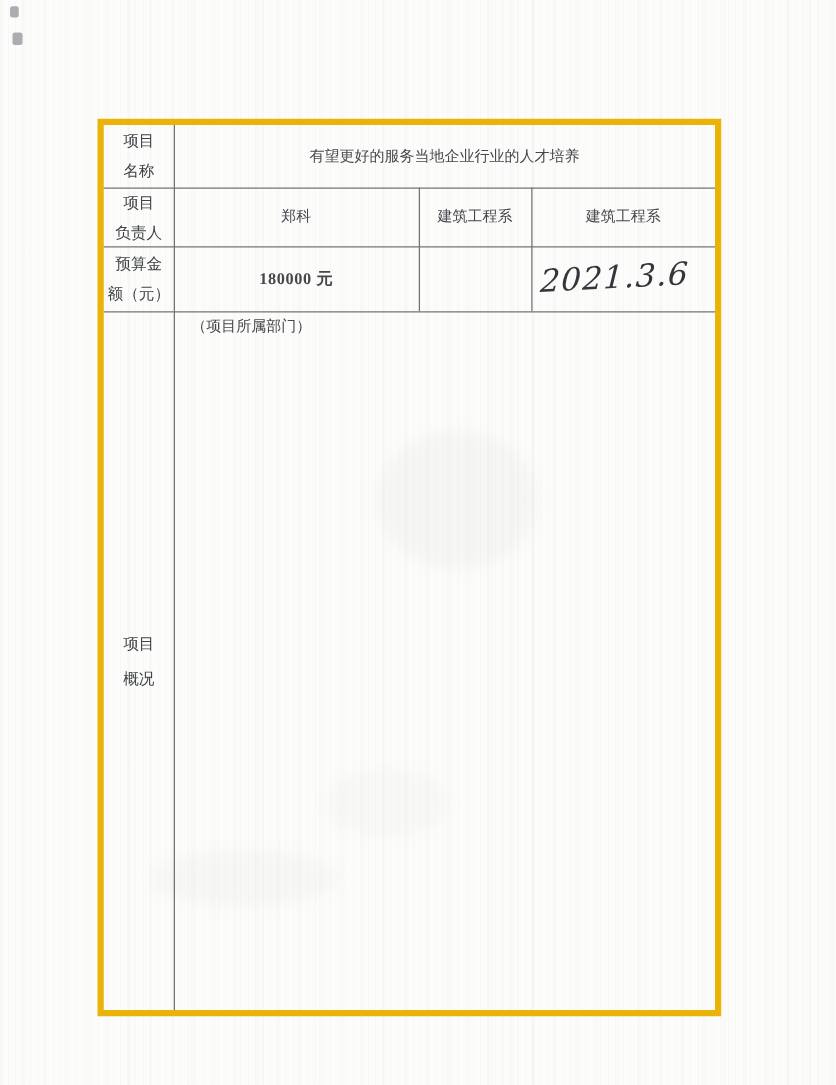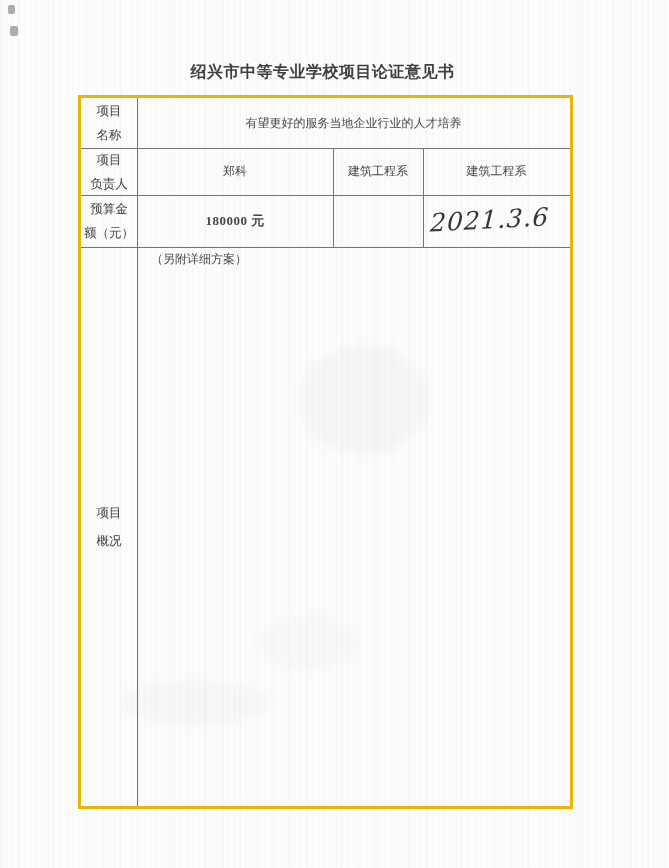--- a/index.html
+++ b/index.html
@@ -32,21 +32,21 @@
   .speck.k2{left:10px;top:26px;width:8px;height:10px;}
 
   .doc-title{
     position:absolute;left:0;top:62px;width:645px;
     text-align:center;font-size:16px;font-weight:bold;
     letter-spacing:0.5px;color:#3d4045;
   }
 
   .tbl{
     position:absolute;left:78px;top:95px;width:489px;height:708px;
-    border:3px solid #eab308;
+    border:5px solid #eab308;
   }
   .vline{position:absolute;width:1px;background:#737476;}
   .hline{position:absolute;left:0;width:100%;height:1px;background:#737476;}
 
   .cell{
     position:absolute;display:flex;align-items:center;justify-content:center;
     text-align:center;box-sizing:border-box;
   }
   .lab{
     left:0;width:56px;white-space:pre-line;
@@ -76,21 +76,20 @@
 
 <div class="page">
 
   <div class="streaks"></div>
   <div class="smudge s1"></div>
   <div class="smudge s2"></div>
   <div class="smudge s3"></div>
   <div class="speck k1"></div>
   <div class="speck k2"></div>
 
-  <div class="doc-title">绍兴市中等专业学校项目论证意见书</div>
 
   <div class="tbl">
 
     <div class="vline" style="left:56px;top:0;height:708px"></div>
     <div class="vline" style="left:252px;top:50px;height:99px"></div>
     <div class="vline" style="left:342px;top:50px;height:99px"></div>
     <div class="hline" style="top:50px"></div>
     <div class="hline" style="top:97px"></div>
     <div class="hline" style="top:149px"></div>
 
@@ -106,17 +105,17 @@
 额（元）</div>
 
     <div class="cell val" style="left:342px;top:50px;width:147px;height:47px">建筑工程系</div>
     <div class="cell val bold" style="left:56px;top:97px;width:196px;height:52px">180000 元</div>
     <div class="cell val" style="left:342px;top:97px;width:147px;height:52px">
       <span class="hand">2021.3.6</span>
     </div>
 
     <div class="cell lab big" style="top:149px;height:559px">项目
 概况</div>
-    <div class="note">（另附详细方案）</div>
+    <div class="note">（项目所属部门）</div>
 
   </div>
 
 </div>
 
 </body></html>

